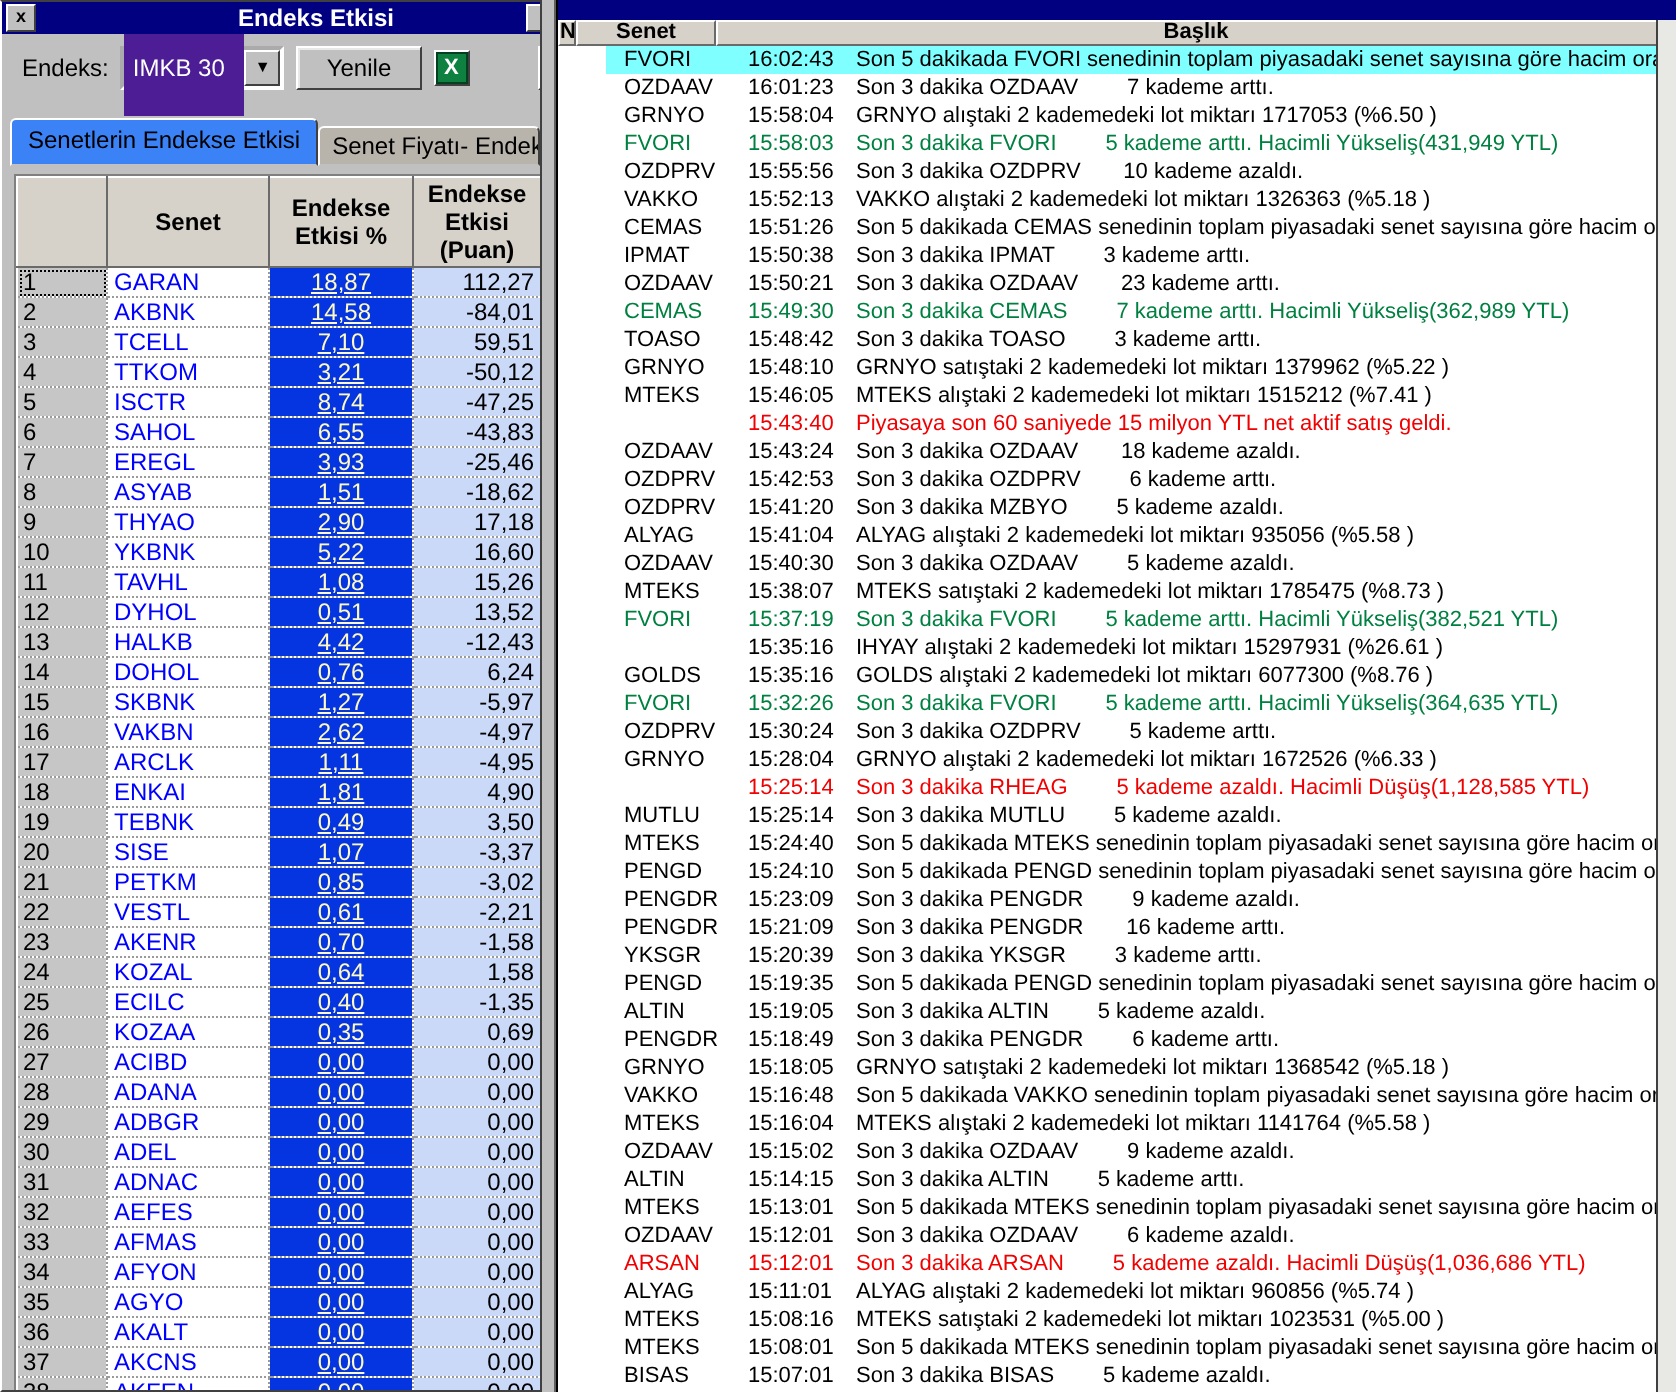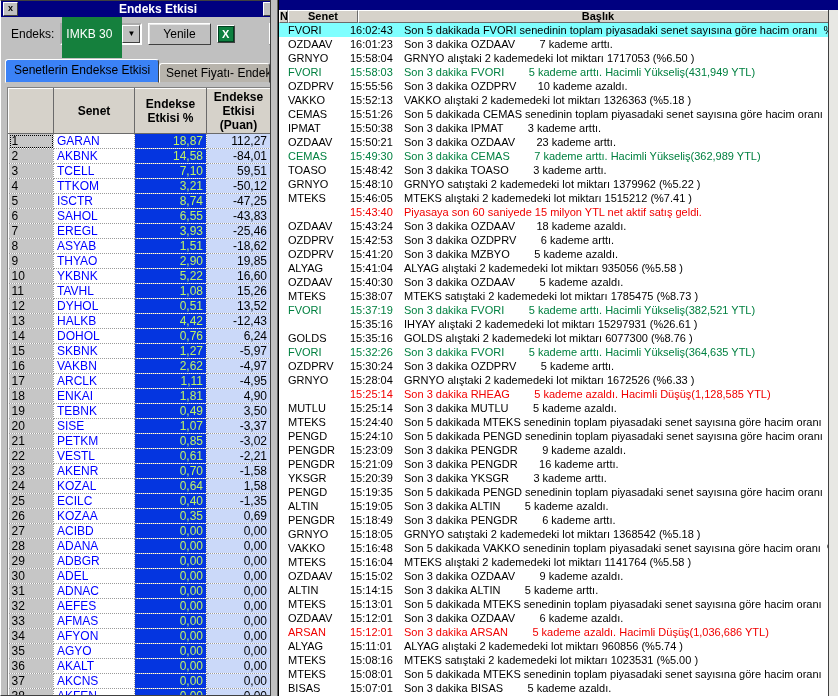--- a/index.html
+++ b/index.html
@@ -10,21 +10,21 @@
         border:1px solid #404040;border-left-color:#fff;box-sizing:border-box;flex:none;}
   .titlebar{height:16px;background:#000080;color:#fff;display:flex;align-items:center;position:relative;}
   .titlebar .tit{flex:1;text-align:center;font-weight:bold;font-size:12px;line-height:16px;margin-left:35px;}
   .sysbtn{width:13px;height:12px;margin-left:2px;background:#C0C0C0;border:1px solid;
           border-color:#fff #404040 #404040 #fff;font-size:9px;line-height:10px;text-align:center;
           font-weight:bold;color:#000;flex:none;}
   .sysbtn.partial{width:6px;margin:0;border-right:none;}
   .toolbar{height:34px;display:flex;align-items:center;padding:0 0 0 10px;gap:6px;}
   .lbl{font-size:12px;color:#000;}
   .combo{display:flex;border:2px inset #fff;background:#fff;height:18px;align-items:center;}
-  .combo .val{background:#15803d;color:#fff;font-size:12px;padding:17px 4px;min-width:52px;}
+  .combo .val{background:#4c1d95;color:#fff;font-size:12px;padding:17px 4px;min-width:52px;}
   .combo .arr{width:16px;height:16px;background:#C0C0C0;border:1px solid;
               border-color:#fff #404040 #404040 #fff;text-align:center;font-size:8px;line-height:15px;color:#000;}
   .btn{height:22px;background:#C0C0C0;border:1px solid;border-color:#fff #404040 #404040 #fff;
        box-shadow:inset 1px 1px 0 #e8e8e8;font-size:12px;padding:0 14px;color:#000;line-height:20px;}
   .xlbtn{width:20px;height:18px;padding:0;display:flex;align-items:center;justify-content:center;}
   .xlicon{width:14px;height:14px;background:#0E8040;color:#fff;font-weight:bold;font-size:11px;
           line-height:14px;text-align:center;border:1px solid #004020;}
   .ilk{background:#CFF0EE;white-space:nowrap;overflow:hidden;width:34px;padding:0 4px;flex:none;margin-left:28px;}
   .tabstrip{display:flex;align-items:flex-end;height:28px;margin:4px 0 0 4px;white-space:nowrap;}
   .tab{font-size:12px;padding:3px 8px;border:1px solid;border-color:#fff #404040 #C0C0C0 #fff;
@@ -35,35 +35,35 @@
   .ltab-wrap{margin:4px 0 0 6px;width:262px;height:610px;overflow:hidden;border:1px solid #808080;background:#fff;}
   table.ltab{border-collapse:collapse;table-layout:fixed;width:262px;font-size:12px;}
   .ltab col.c0{width:45px}.ltab col.c1{width:81px}.ltab col.c2{width:72px}.ltab col.c3{width:64px}
   .ltab th{background:#D6D2CA;border:1px solid;border-color:#fff #6a6a6a #6a6a6a #fff;
            font-size:12px;font-weight:bold;color:#000;height:44px;padding:0 2px;}
   .ltab td{height:14px;padding:0 3px;border-right:1px dotted #9a9a9a;border-bottom:1px dotted #9a9a9a;
            overflow:hidden;white-space:nowrap;}
   td.rn{background:#C6C6C6;color:#000;text-align:left;}
   td.rn.focus{outline:1px dotted #000;outline-offset:-2px;}
   td.sn{color:#0000FF;background:#fff;}
-  td.pc{background:#0435E0;color:#bef264;text-align:right;}
+  td.pc{background:#0435E0;color:#fef9c3;text-align:center;text-decoration:underline;}
   td.pu{background:#CBD9F9;color:#000;text-align:right;}
   
   .sep{width:6px;height:696px;background:#C0C0C0;border-right:1px solid #606060;flex:none;}
   
   .rwin{flex:1;height:696px;background:#fff;display:flex;flex-direction:column;overflow:hidden;
         border-left:1px solid #000;box-sizing:border-box;position:relative;}
   .rtitle{height:10px;background:#000080;flex:none;}
   .rhead{height:13px;display:flex;background:#D6D2CA;flex:none;font-weight:bold;font-size:11px;color:#000;}
   .rhead .hc{border:1px solid;border-color:#fff #6a6a6a #6a6a6a #fff;box-sizing:border-box;
              line-height:11px;text-align:center;overflow:hidden;}
   .hn{width:9px;flex:none;}
   .hsen{width:70px;flex:none;}
   .hbas{flex:1;}
-  .rbody{flex:1;overflow:hidden;background:#fff;}
+  .rbody{flex:1;overflow:hidden;background:#fff;margin-left:24px;}
   .nrow{height:14px;display:flex;font-size:11px;line-height:14px;color:#000;overflow:hidden;}
   .nrow .sn2{width:62px;flex:none;padding-left:9px;overflow:hidden;white-space:pre;}
   .nrow .tm{width:54px;flex:none;overflow:hidden;white-space:pre;}
   .nrow .tx{flex:1;overflow:hidden;white-space:pre;}
   .nrow.c-green{color:#008040;}
   .nrow.c-red{color:#F00000;}
   .nrow.hl{background:#7FFFFF;}
   .redge{position:absolute;right:0;top:10px;bottom:0;width:9px;background:#E8E8E4;
          border-left:1px solid #404040;}
 </style>
@@ -154,21 +154,21 @@
           <tr>
             <td class="rn">8</td>
             <td class="sn">ASYAB</td>
             <td class="pc">1,51</td>
             <td class="pu">-18,62</td>
           </tr>
           <tr>
             <td class="rn">9</td>
             <td class="sn">THYAO</td>
             <td class="pc">2,90</td>
-            <td class="pu">19,85</td>
+            <td class="pu">17,18</td>
           </tr>
           <tr>
             <td class="rn">10</td>
             <td class="sn">YKBNK</td>
             <td class="pc">5,22</td>
             <td class="pu">16,60</td>
           </tr>
           <tr>
             <td class="rn">11</td>
             <td class="sn">TAVHL</td>

